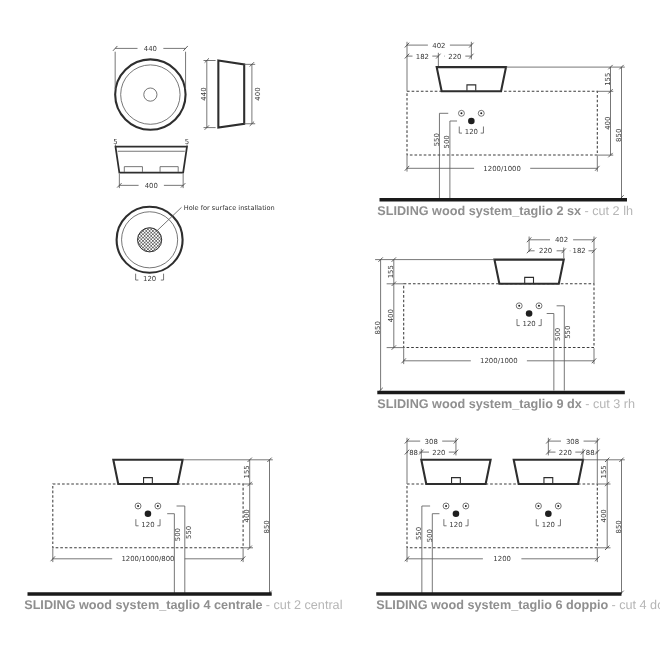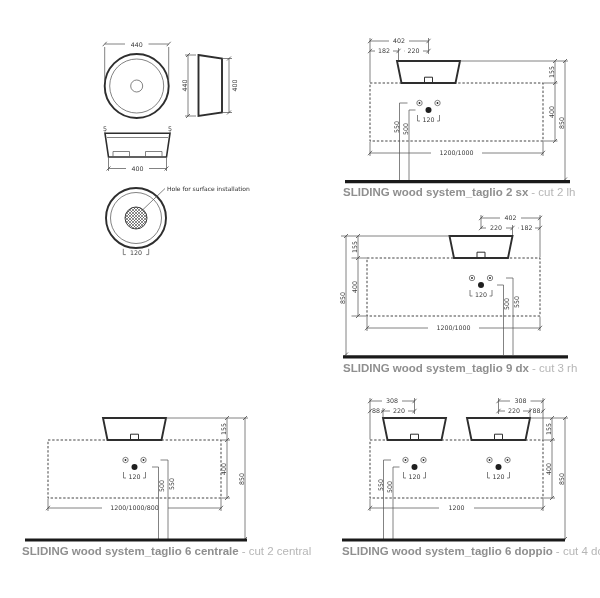--- a/index.html
+++ b/index.html
@@ -249,21 +249,21 @@
       <line class="dim" x1="38" y1="103.5" x2="38" y2="116"></line>
         <line class="dim" x1="211" y1="103.5" x2="211" y2="116"></line>
       <line class="dim" x1="38" y1="113" x2="92" y2="113"></line>
         <line class="dim" x1="158" y1="113" x2="211" y2="113"></line>
       <path class="tk" d="M36,115.2 l4,-4.4 M209,115.2 l4,-4.4"></path>
       <text class="d" x="124.5" y="115.3">1200/1000/800</text>
     </g>
     <line class="flr" x1="15" y1="145" x2="237" y2="145"></line>
   </svg>
   <div class="cap" style="left:22px;top:545px">
-    <span>SLIDING wood system_taglio 6 centrale</span><span class="lt">- cut 2 central</span>
+    <span>SLIDING wood system_taglio 4 centrale</span><span class="lt">- cut 2 central</span>
   </div>
 
   <svg width="265" height="149" viewBox="0 0 265 149" style="left:335px;top:395px">
     <g>
         <rect class="dsh" x="35" y="45" width="173" height="58"></rect>
       </g>
     <g>
       <path class="lnw" d="M48,23 L111,23 L106.5,45 L52.5,45 Z"></path>
       <path class="ntc" d="M75.5,44.6 L75.5,39.2 L83.5,39.2 L83.5,44.6"></path>
     </g>

